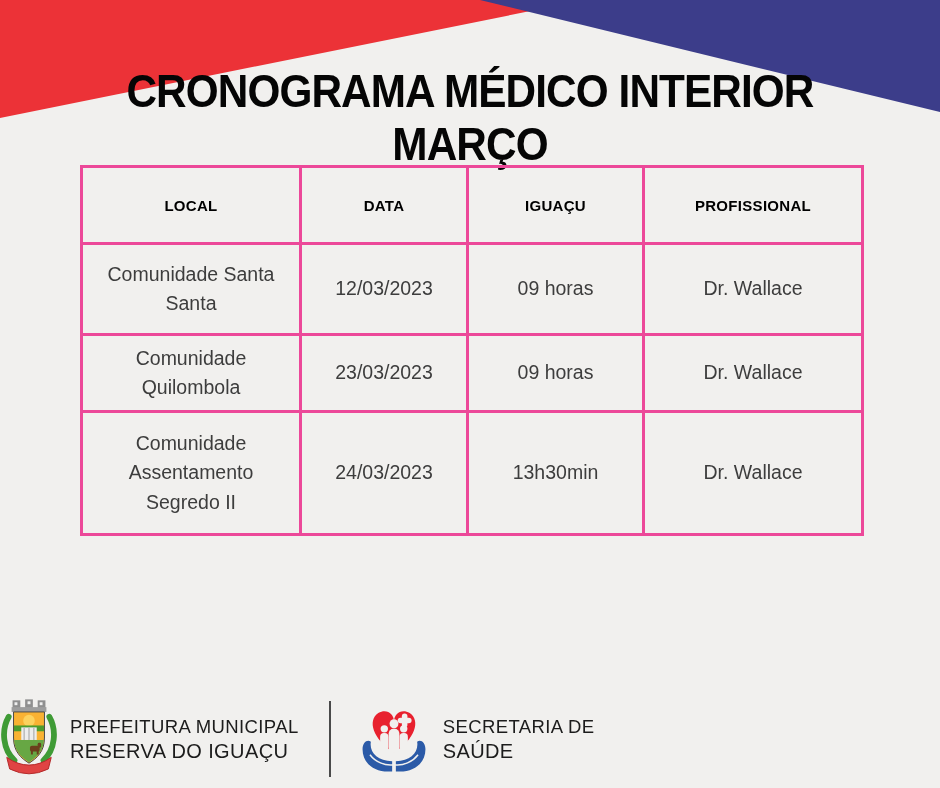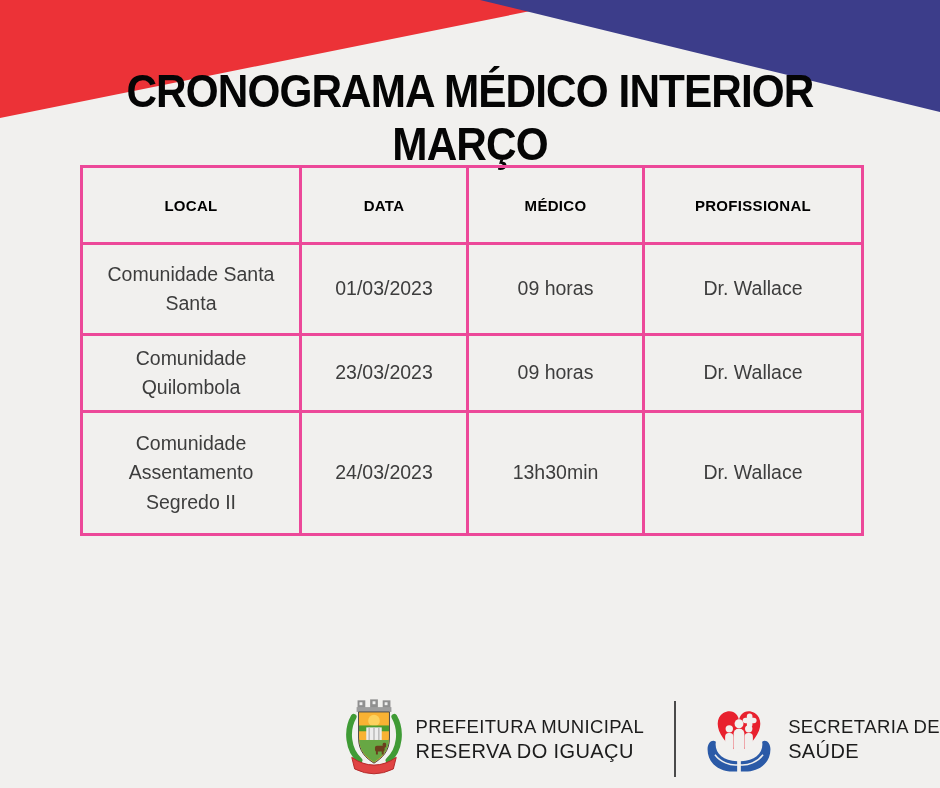--- a/index.html
+++ b/index.html
@@ -30,21 +30,21 @@
   table.schedule th{
     font-size:15px;font-weight:bold;color:#000;letter-spacing:.3px;
   }
   table.schedule td{
     font-size:19.5px;color:#3d3d3d;line-height:1.5;
   }
   col.c1{width:219px}col.c2{width:167px}col.c3{width:176px}col.c4{width:219px}
   tr.rh{height:77px}tr.r1{height:91px}tr.r2{height:77px}tr.r3{height:127px}tr.r4{height:123px}
   .footer{
     position:absolute;left:0;top:694px;width:940px;height:90px;
-    display:flex;justify-content:flex-end;align-items:center;
+    display:flex;justify-content:flex-start;align-items:center;
   }
   .logo{flex:0 0 auto;display:block;}
   .org-text{margin-left:12px;color:#1c1c1c;}
   .org-text .l1{font-size:18.5px;font-weight:400;letter-spacing:.4px;line-height:24px;}
   .org-text .l2{font-size:20px;font-weight:normal;letter-spacing:.4px;line-height:25px;}
   .footer-divider{width:2px;height:76px;background:#4a4a4a;margin:0 26px 0 30px;}
 </style>
 </head>
 <body>
 
@@ -64,28 +64,28 @@
     <colgroup>
         <col class="c1">
         <col class="c2">
         <col class="c3">
         <col class="c4">
       </colgroup>
     <thead>
       <tr class="rh">
         <th>LOCAL</th>
         <th>DATA</th>
-        <th>MÉDICO</th>
+        <th>IGUAÇU</th>
         <th>PROFISSIONAL</th>
       </tr>
     </thead>
     <tbody>
       <tr class="r1">
         <td>Comunidade Santa Santa</td>
-        <td>01/03/2023</td>
+        <td>12/03/2023</td>
         <td>09 horas</td>
         <td>Dr. Wallace</td>
       </tr>
       <tr class="r2">
         <td>Comunidade Quilombola</td>
         <td>23/03/2023</td>
         <td>09 horas</td>
         <td>Dr. Wallace</td>
       </tr>
       <tr class="r4">

